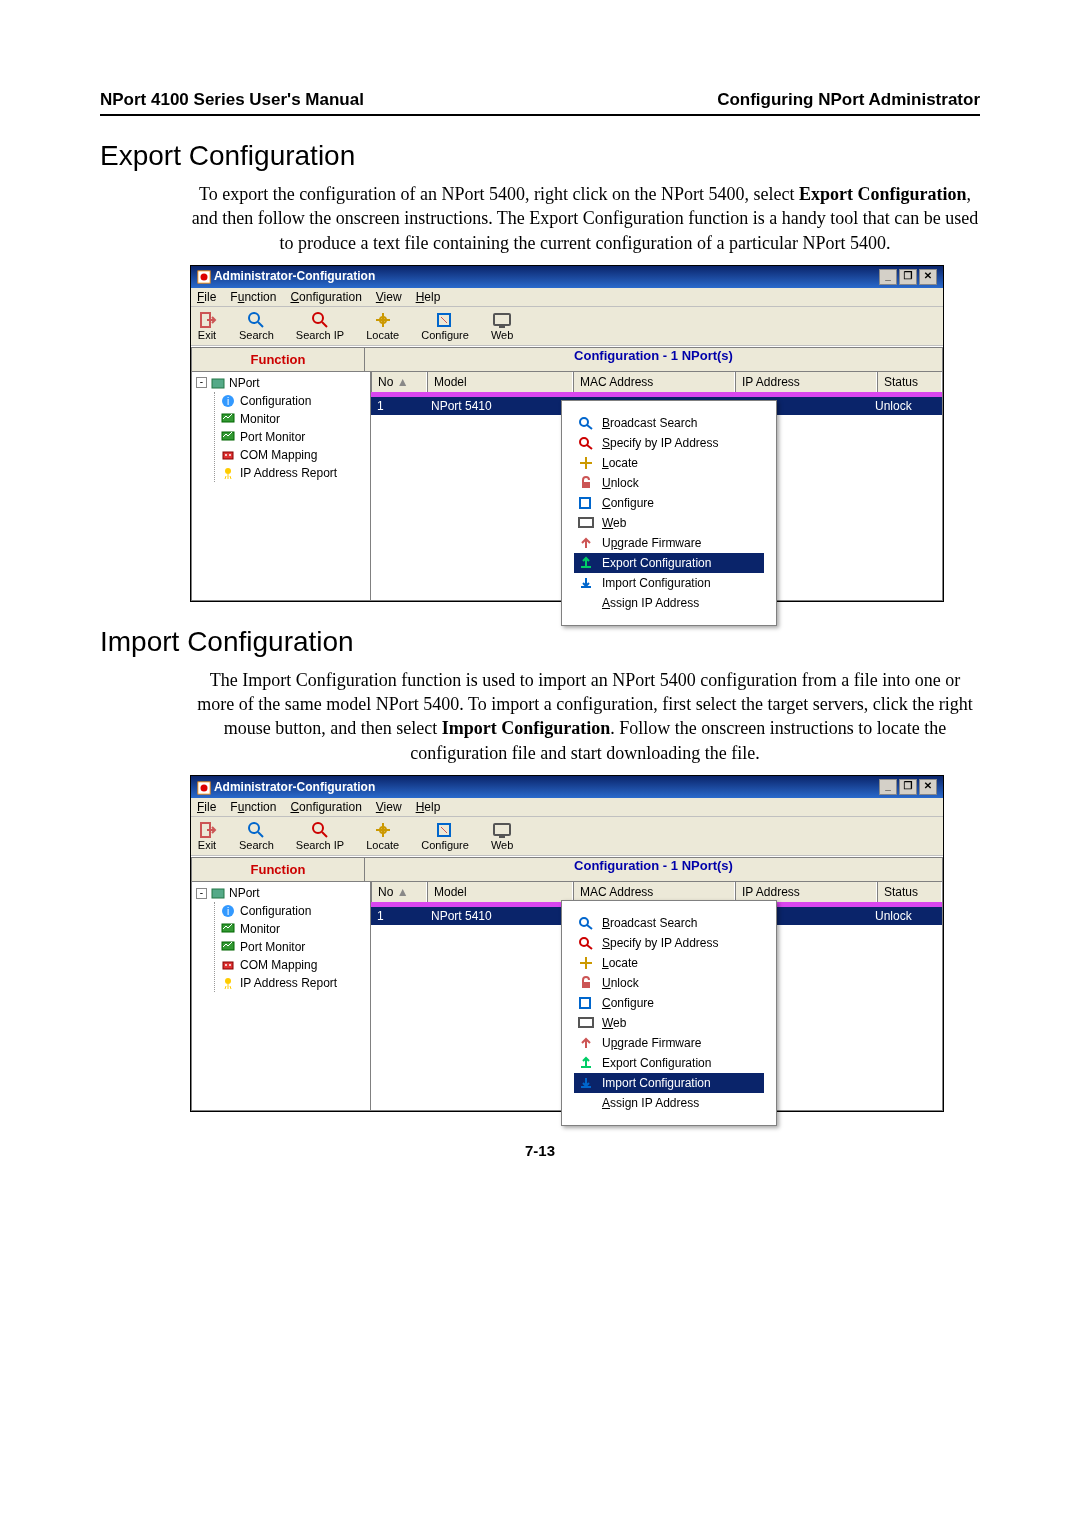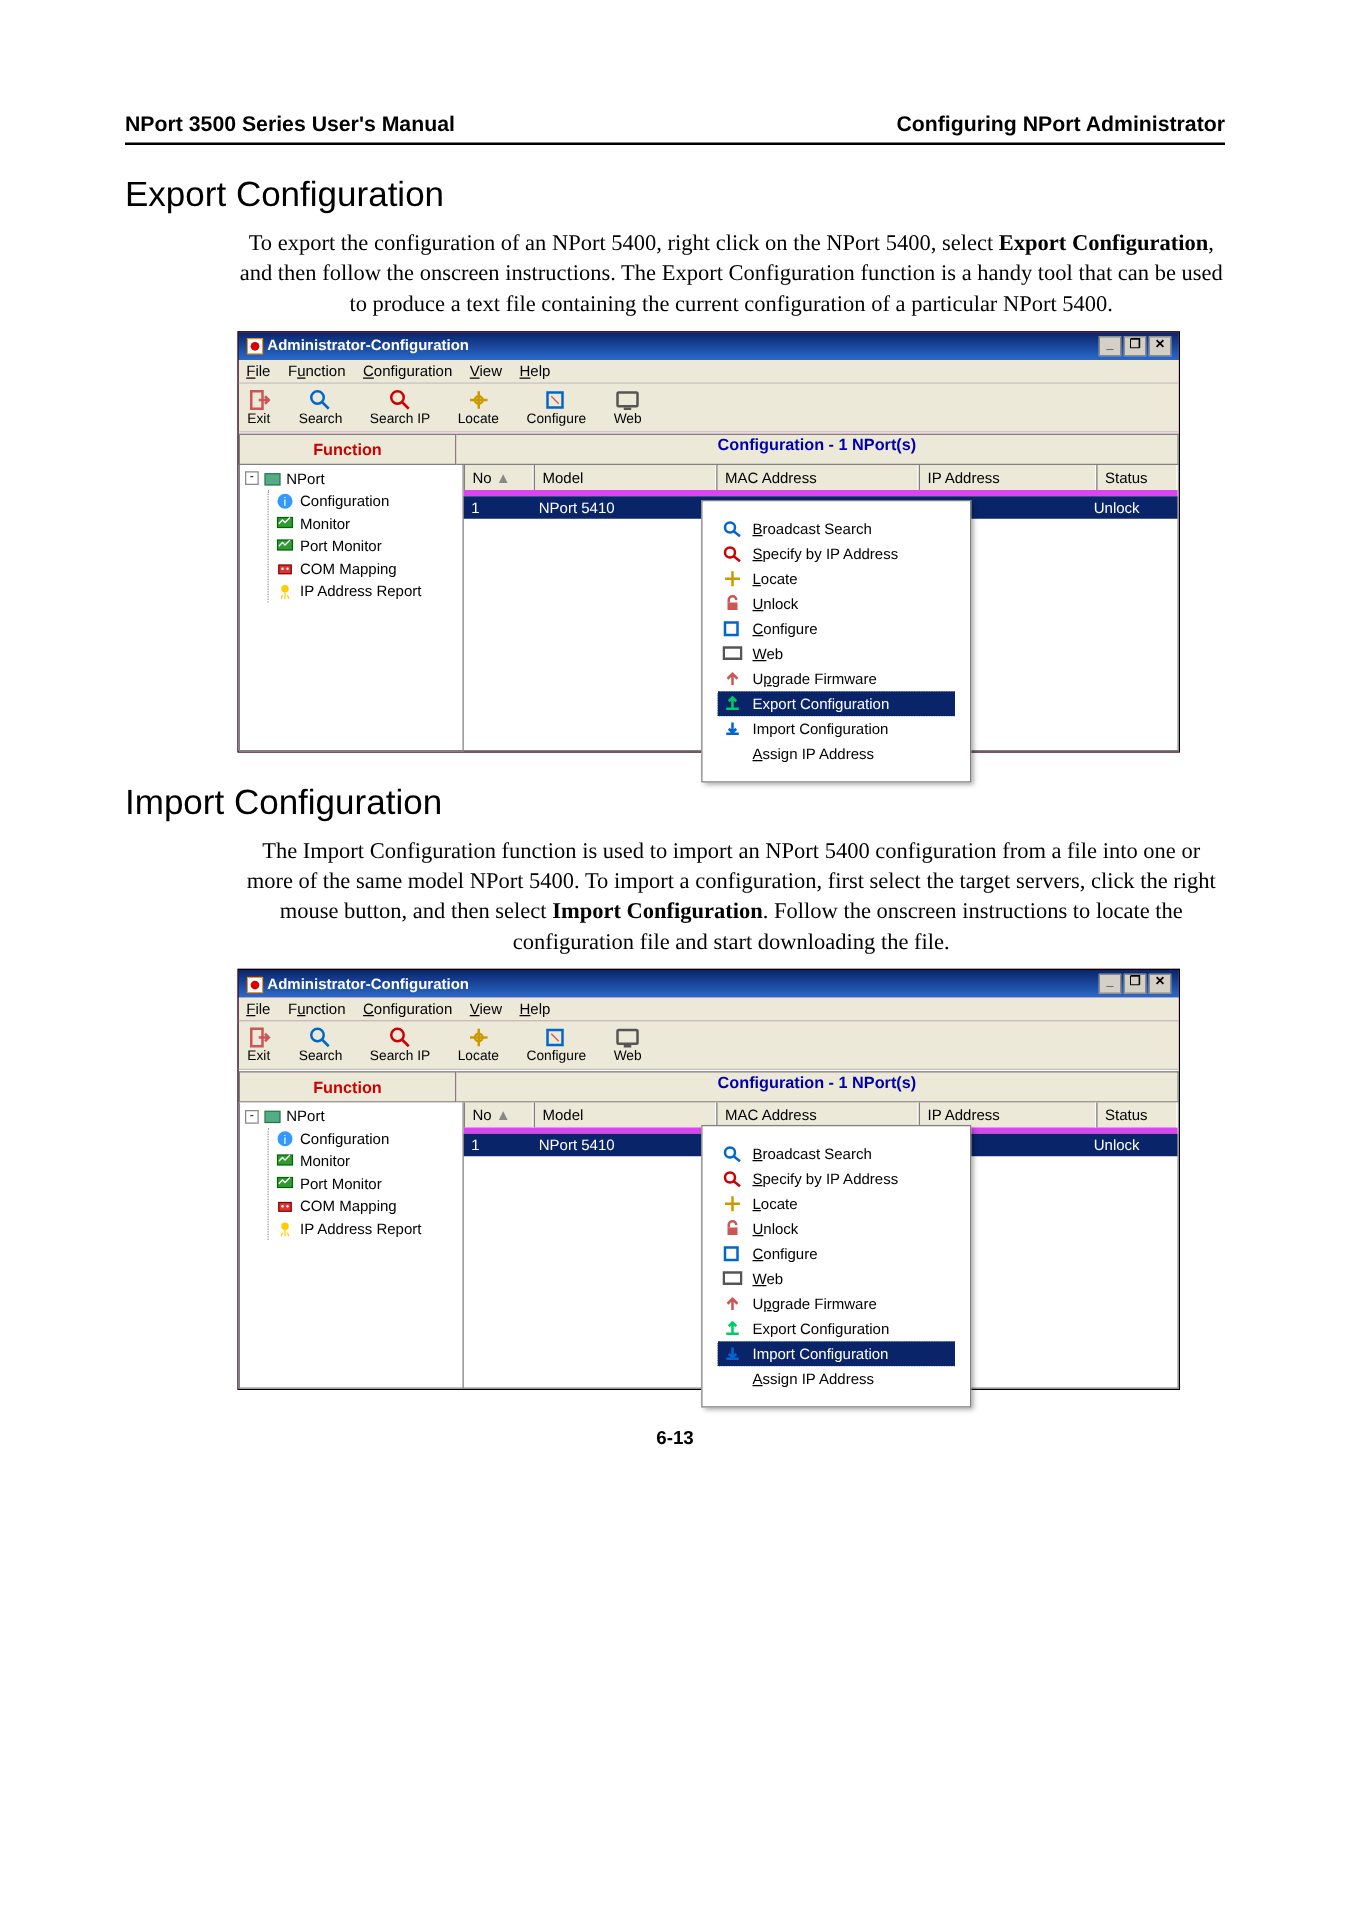--- a/index.html
+++ b/index.html
@@ -37,21 +37,21 @@
     line-height: 1.35;
     color: #000;
     text-align: center;
   }
   .appwin {
     margin: 4px 0 24px 90px;
     width: 752px;
     border: 1px solid #000;
     font-family: Tahoma, Arial, sans-serif;
     font-size: 12px;
-    background: #ec4899;
+    background: #f97316;
     position: relative;
   }
   .titlebar {
     background: linear-gradient(#0a246a, #2a6acc);
     color: #fff;
     padding: 3px 6px;
     font-weight: bold;
     display: flex;
     justify-content: space-between;
     align-items: center;
@@ -128,21 +128,21 @@
   .ctxicon { width:16px; height:14px; flex-shrink:0; }
   .pgno { text-align:center; font-family:Arial,sans-serif; font-weight:bold; font-size:15px; margin-top:30px; }
   svg { display:block; }
 </style>
 </head>
 <body>
 
 <div class="page">
 
   <div class="hdr">
-    <span>NPort 3500 Series User's Manual</span>
+    <span>NPort 4100 Series User's Manual</span>
     <span>Configuring NPort Administrator</span>
   </div>
 
   <h2 class="sect">Export Configuration</h2>
   <p class="bodytext">
     <span>To export the configuration of an NPort 5400, right click on the NPort 5400, select </span><b>Export Configuration</b><span>, and then follow the onscreen instructions. The Export Configuration function is a handy tool that can be used to produce a text file containing the current configuration of a particular NPort 5400.</span>
   </p>
 
   <div class="appwin">
     <div class="titlebar">
@@ -547,14 +547,14 @@
             <div class="ctxitem">
                 <span class="ctxicon"></span>
                 <span><span class="ul">A</span>ssign IP Address</span>
               </div>
           </div>
         </div>
       </div>
     </div>
   </div>
 
-  <div class="pgno">6-13</div>
+  <div class="pgno">7-13</div>
 </div>
 
 </body></html>

